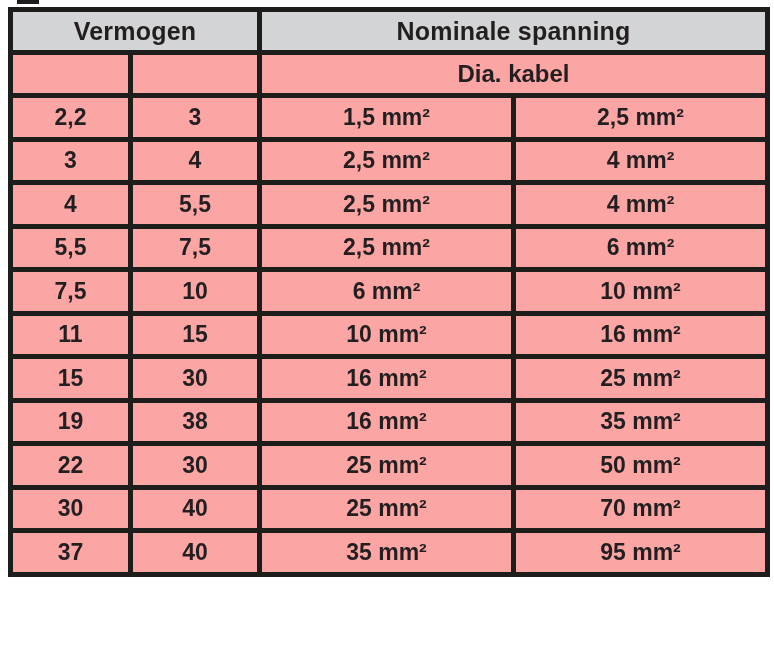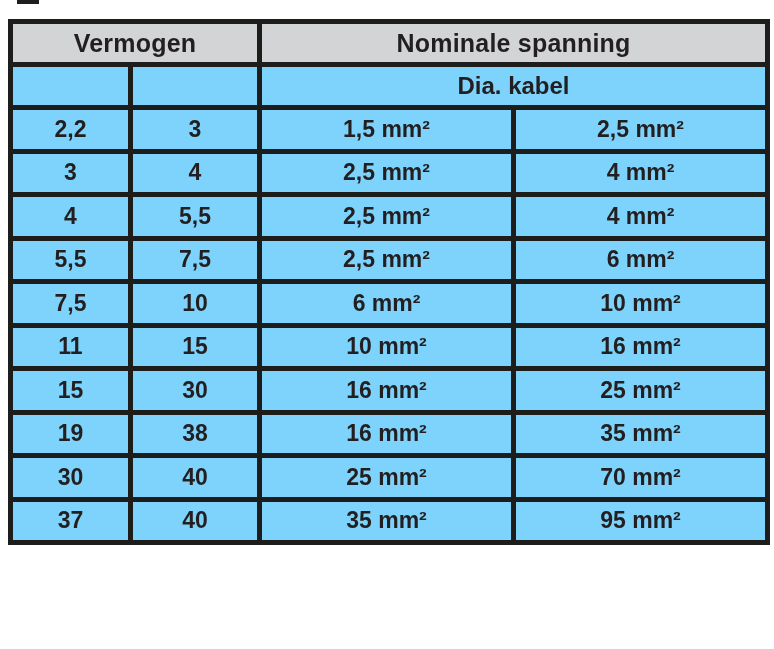--- a/index.html
+++ b/index.html
@@ -19,32 +19,32 @@
     position: absolute;
     left: 17px;
     top: 0;
     width: 22px;
     height: 4px;
     background: #1d1d1b;
   }
   table.cable-table {
     position: absolute;
     left: 8px;
-    top: 19px;
+    top: 7px;
     width: 757px;
     border-collapse: collapse;
     table-layout: fixed;
   }
   table.cable-table td,
   table.cable-table th {
     border: 5px solid #1d1d1b;
     text-align: center;
     vertical-align: middle;
     padding: 0;
-    background: #7dd3fc;
+    background: #fca5a5;
     overflow: hidden;
   }
   .group-header {
     background: #d3d4d5 !important;
     height: 38px;
     font-size: 25px;
     font-weight: bold;
     letter-spacing: 0.2px;
   }
   .col-header {
@@ -132,20 +132,26 @@
         <td>16 mm²</td>
         <td>25 mm²</td>
       </tr>
       <tr>
         <td>19</td>
         <td>38</td>
         <td>16 mm²</td>
         <td>35 mm²</td>
       </tr>
       <tr>
+        <td>22</td>
+        <td>30</td>
+        <td>25 mm²</td>
+        <td>50 mm²</td>
+      </tr>
+      <tr>
         <td>30</td>
         <td>40</td>
         <td>25 mm²</td>
         <td>70 mm²</td>
       </tr>
       <tr>
         <td>37</td>
         <td>40</td>
         <td>35 mm²</td>
         <td>95 mm²</td>

